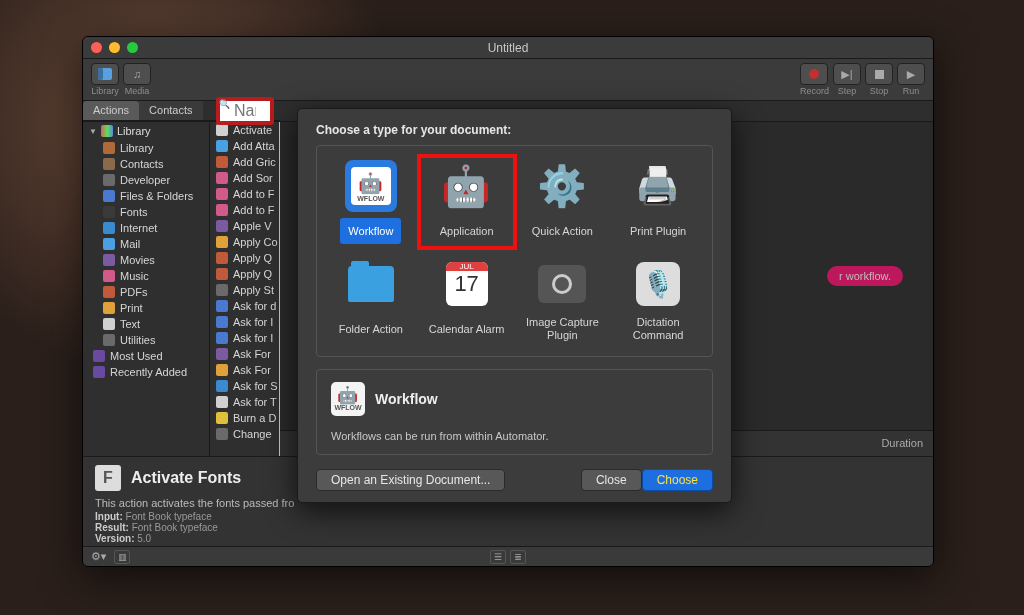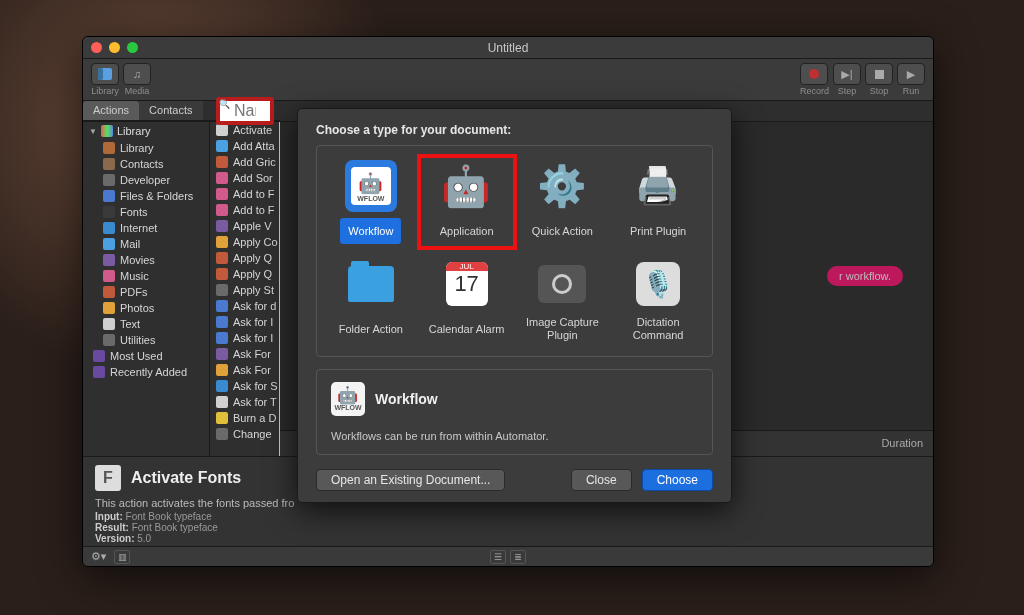--- a/index.html
+++ b/index.html
@@ -119,23 +119,23 @@
     border:1px solid #555; border-radius:4px;
     padding: 12px 14px;
     flex:0 0 auto;
   }
   .info-head { display:flex; align-items:center; gap:10px;}
   .info-ic { width:34px; height:34px; background:#f4f4f4; border-radius:5px; display:flex;flex-direction:column;align-items:center;justify-content:center;font-size:7px;color:#555;font-weight:bold;}
   .info-ic .rob { font-size:17px; line-height:1; }
   .info-title { font-size:14px; font-weight:700; color:#eee;}
   .info-body { font-size:11px; color:#c8c8c8; margin-top:14px;}
 
-  .sheet-buttons { display:flex; gap:10px; margin-top:14px; align-items:center;}
+  .sheet-buttons { display:flex; margin-top:14px; align-items:center;}
   .btn { font-size:12px; color:#e6e6e6; background:#585858; border:1px solid #2a2a2a; border-radius:4px; padding:3px 14px;}
-  .btn.primary { background:#1d6fe0; border-color:#0a4aa8; color:#ffffff;}
+  .btn.primary { background:#1d6fe0; border-color:#0a4aa8; color:#fde047;}
   .sheet-buttons .sp { flex:1; }
 
   svg { display:block; }
 </style>
 </head>
 <body>
 
 <div class="window">
   <div class="titlebar">
     <div class="traffic">
@@ -240,21 +240,21 @@
           <div class="lib-item">
             <span class="ic" style="background:#d05a8a"></span>
             <span>Music</span>
           </div>
           <div class="lib-item">
             <span class="ic" style="background:#c05a3a"></span>
             <span>PDFs</span>
           </div>
           <div class="lib-item">
             <span class="ic" style="background:#e0a03a"></span>
-            <span>Photos</span>
+            <span>Print</span>
           </div>
           <div class="lib-item">
             <span class="ic" style="background:#d0d0d0"></span>
             <span>Text</span>
           </div>
           <div class="lib-item">
             <span class="ic" style="background:#6a6a6a"></span>
             <span>Utilities</span>
           </div>
           <div class="lib-item l2">

